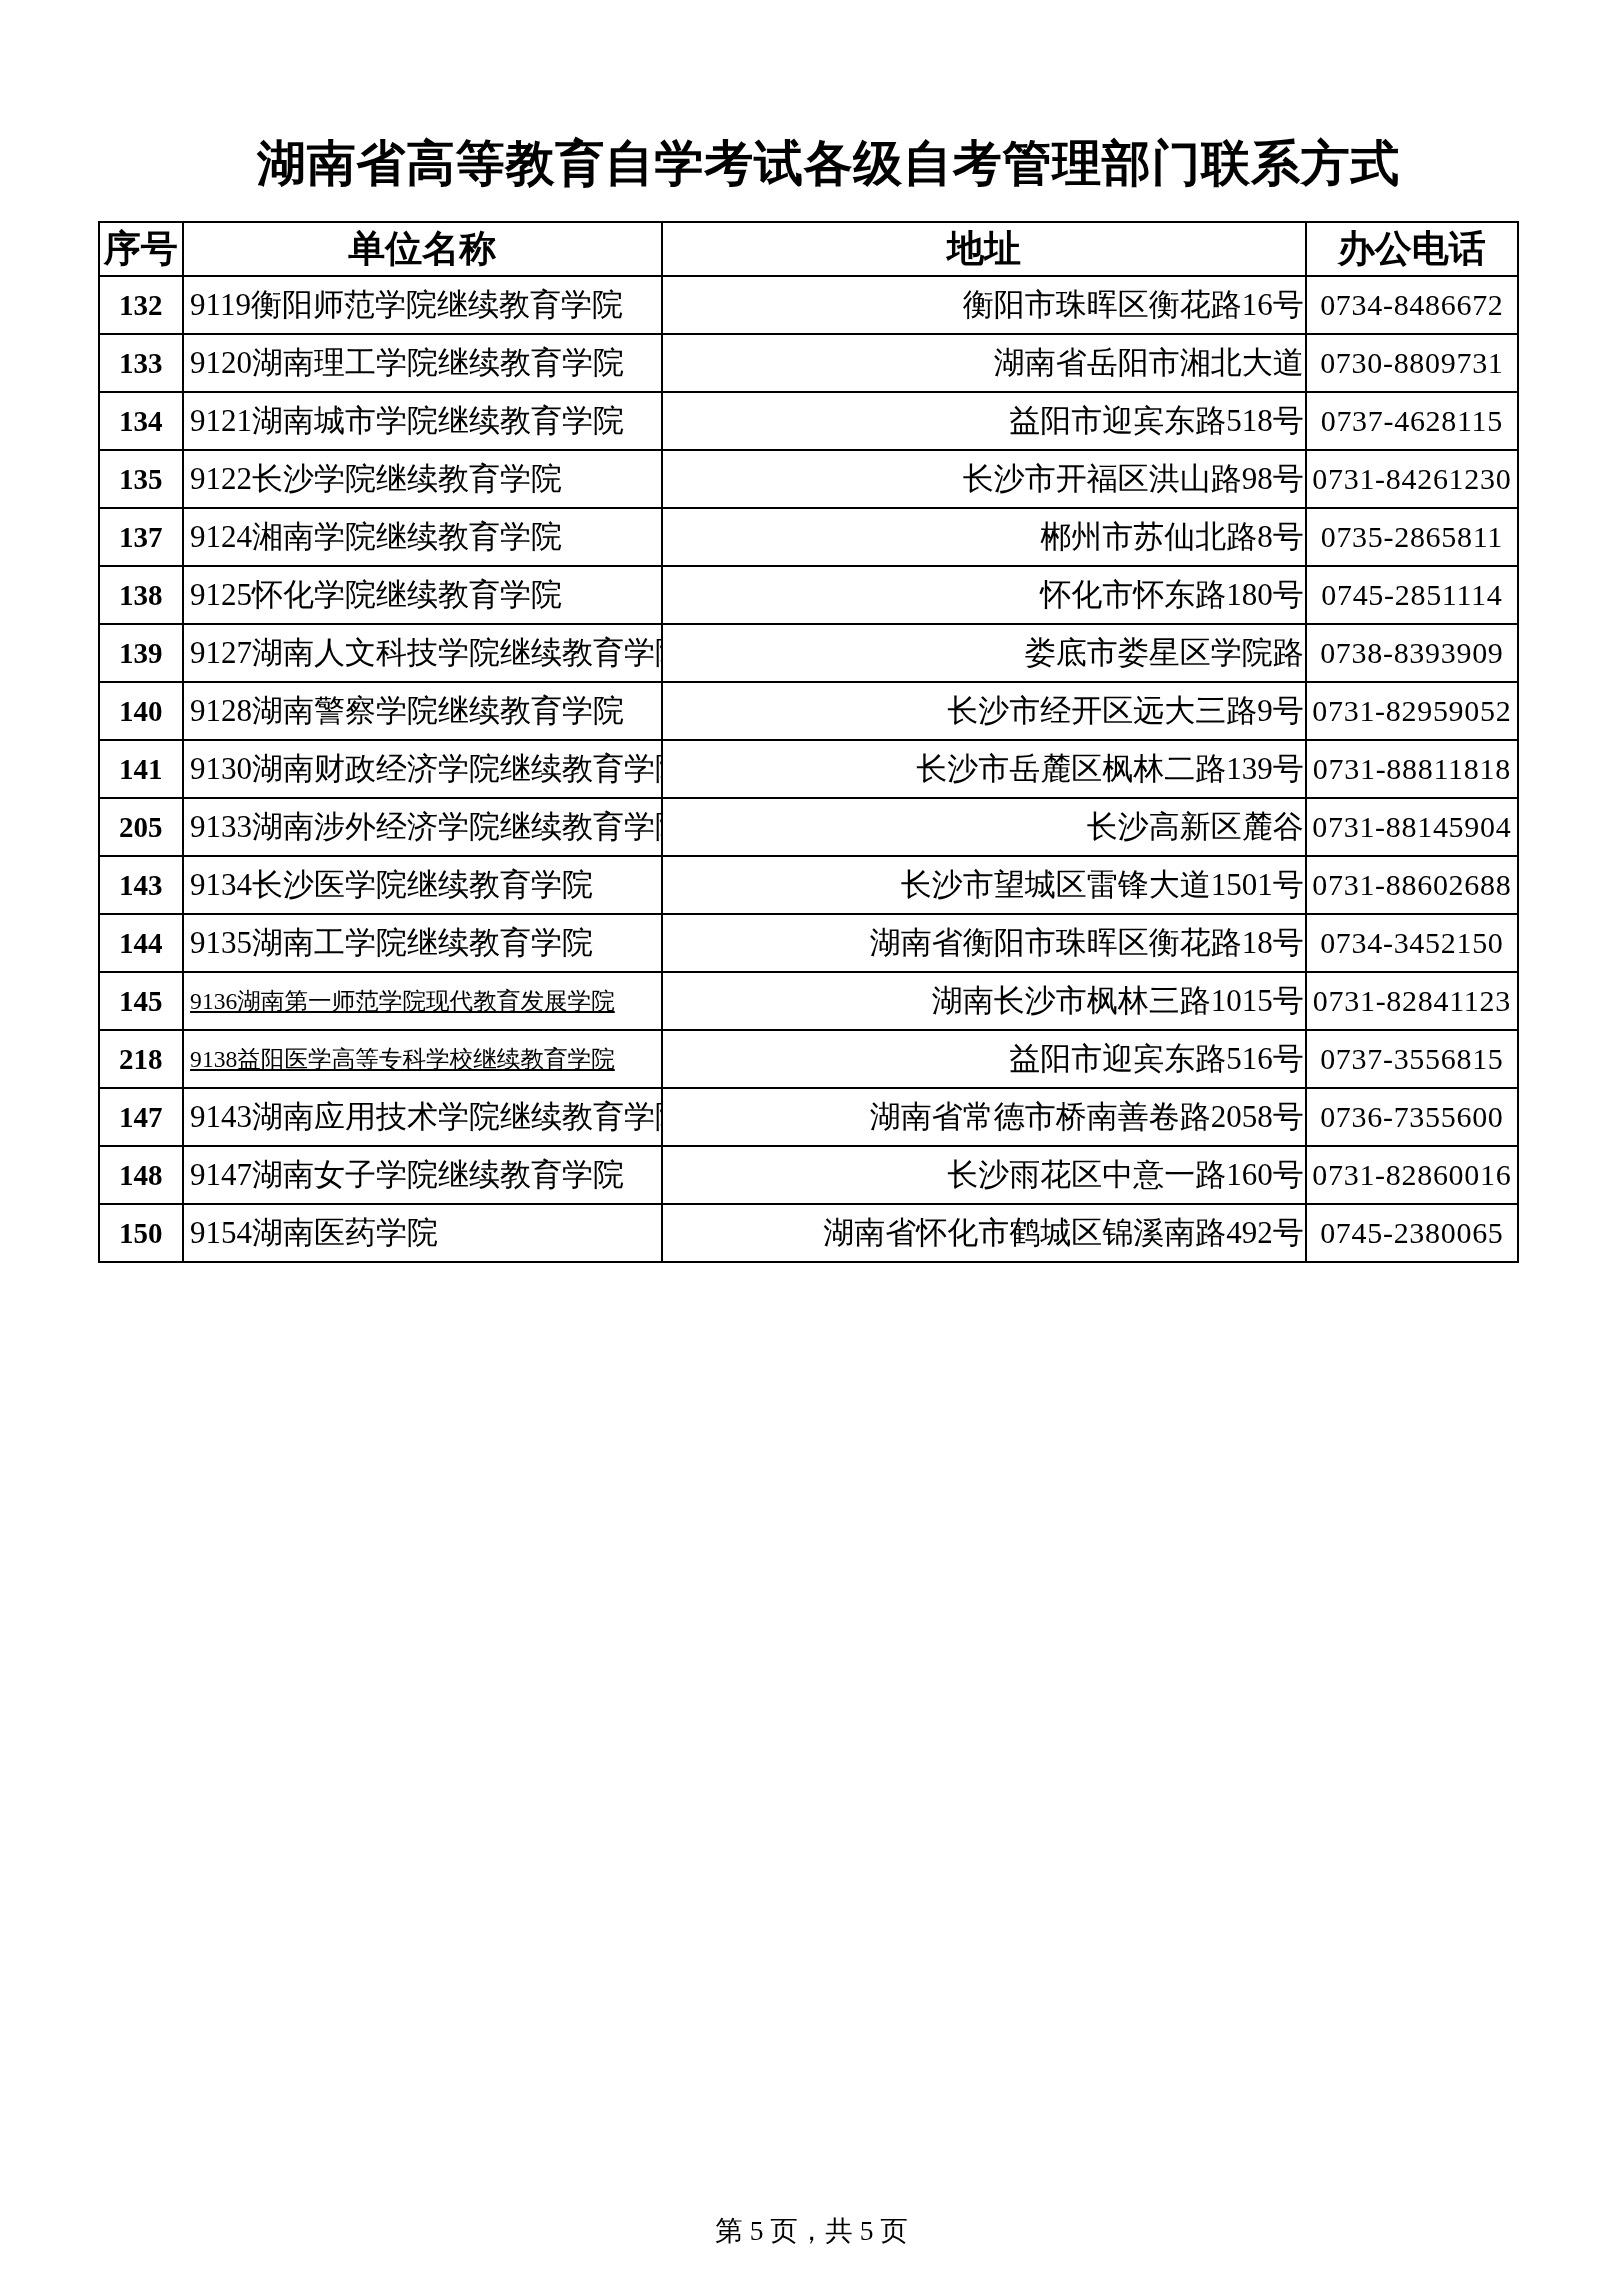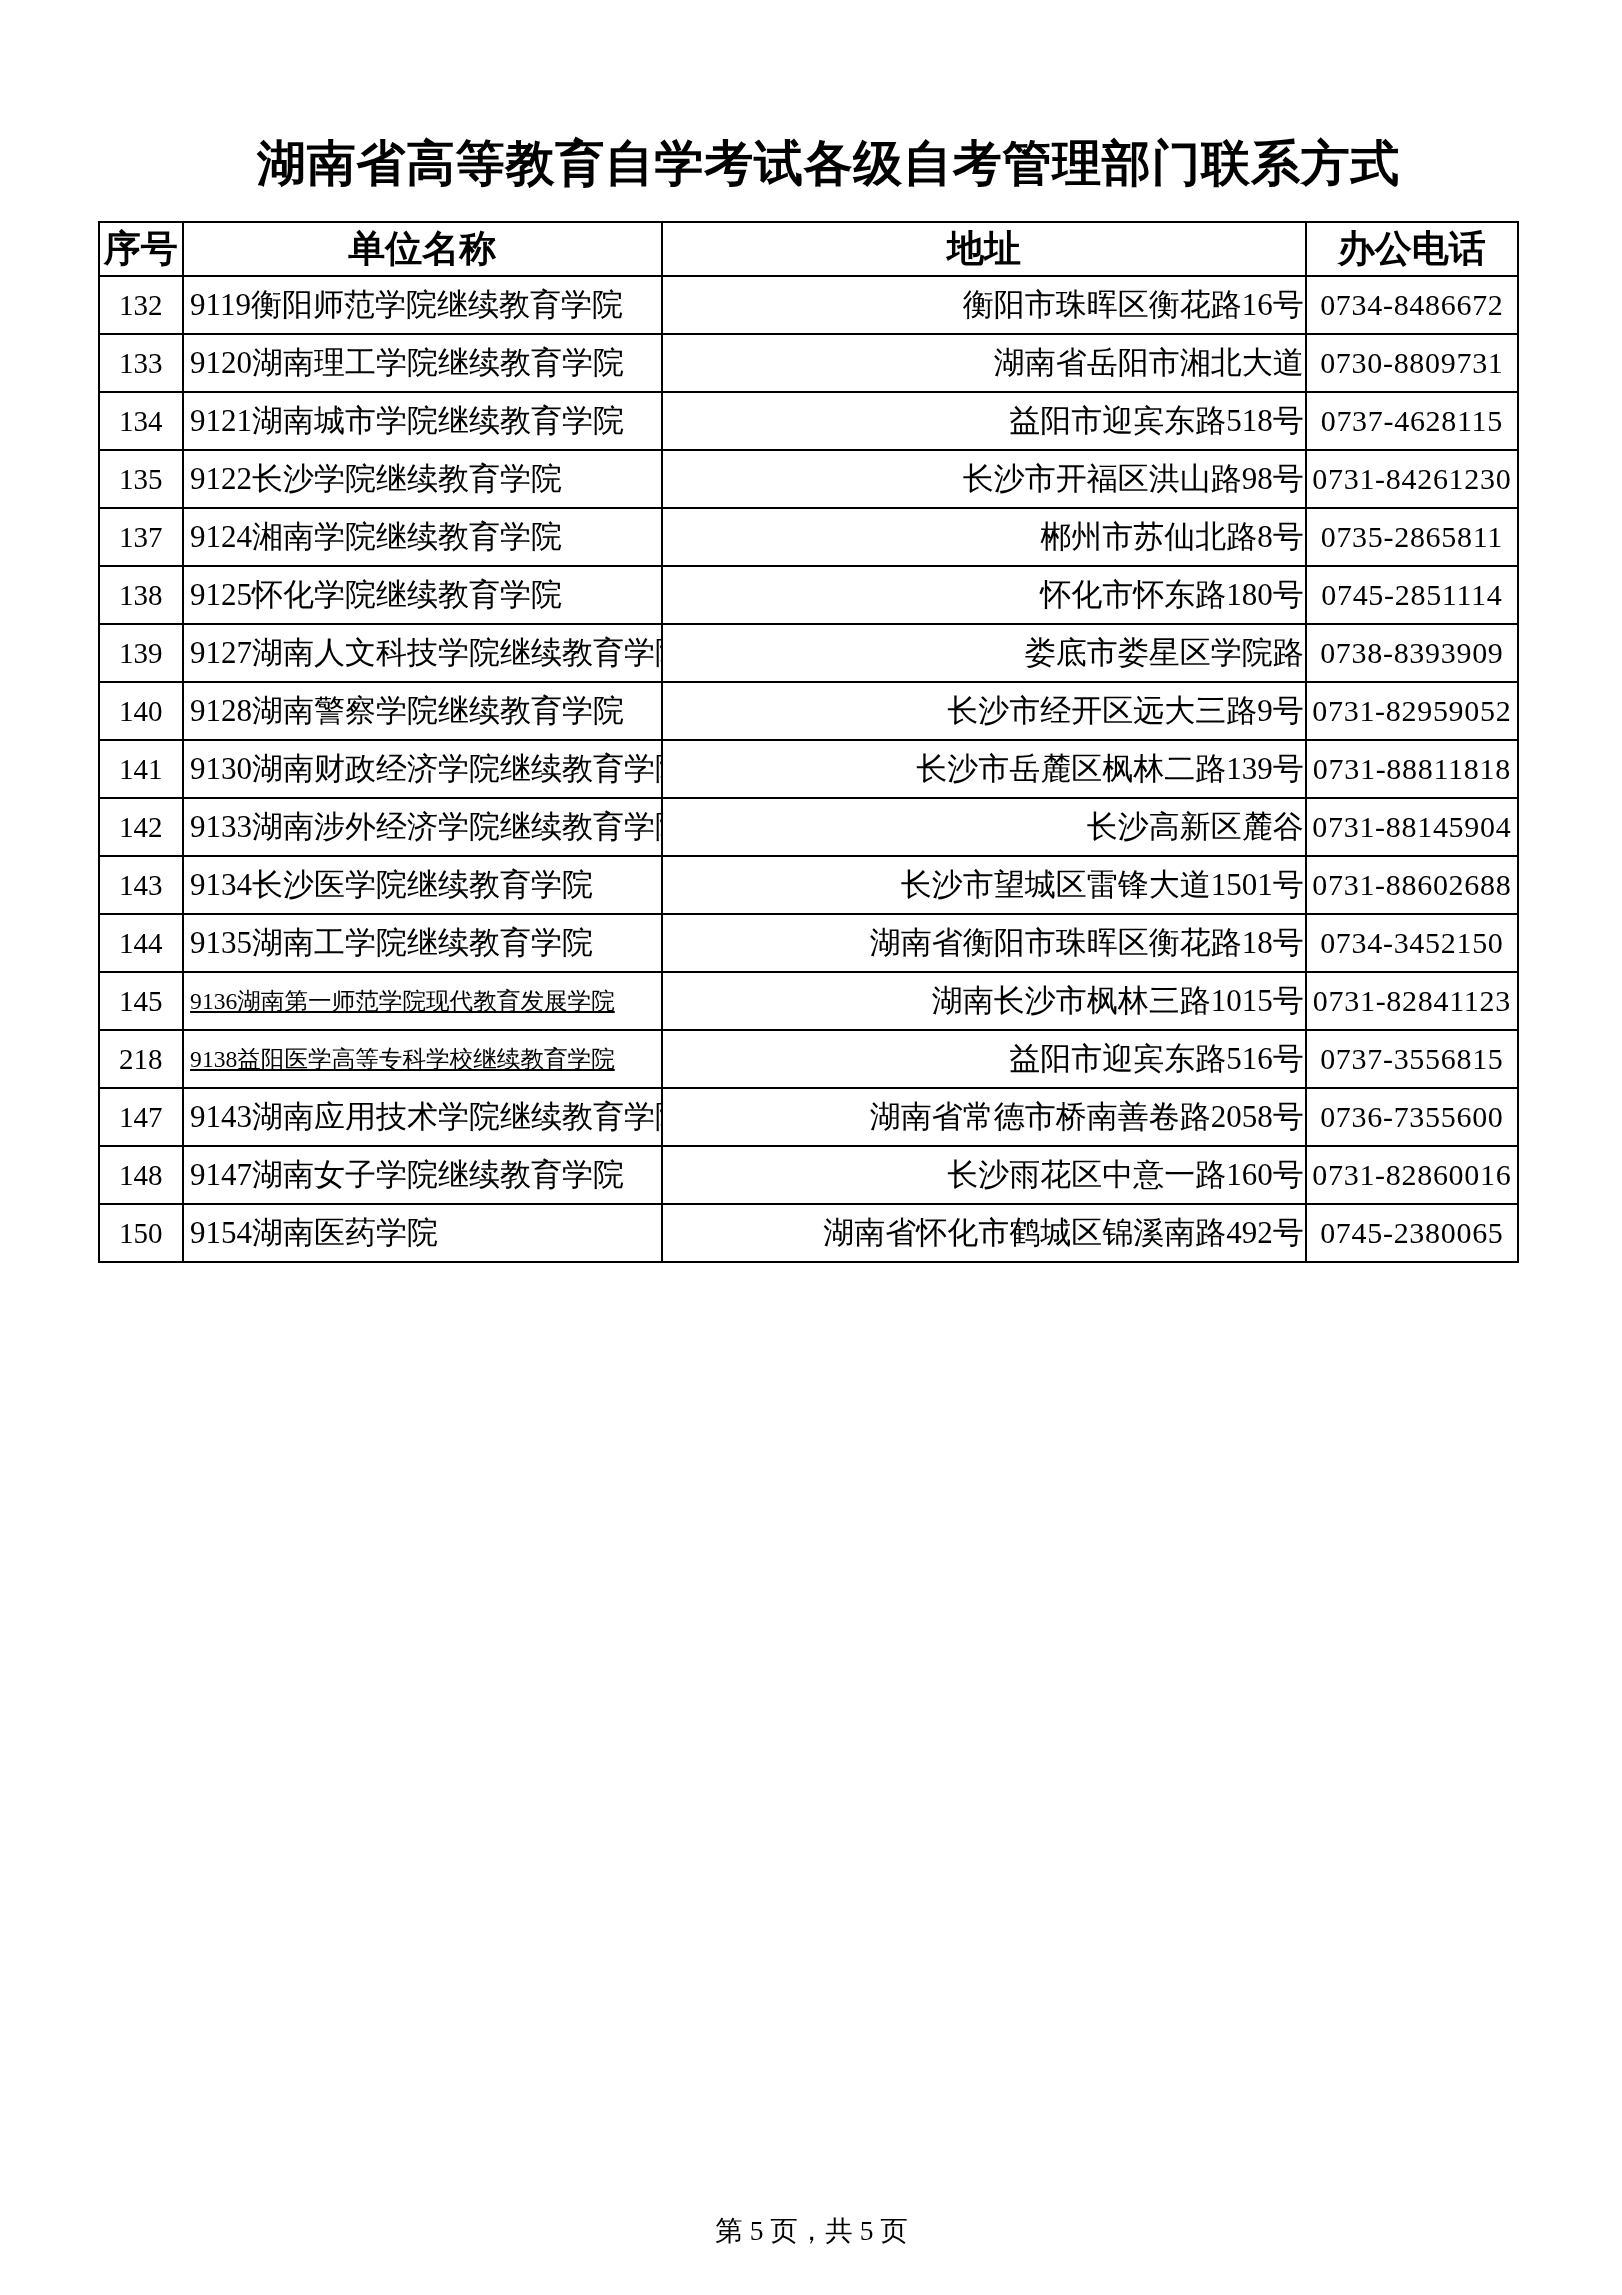--- a/index.html
+++ b/index.html
@@ -38,21 +38,21 @@
     background:#ffffff;
   }
   .contact-table thead th {
     height:47px;
     font-family:"Liberation Sans", sans-serif;
     font-weight:bold;
     font-size:37px;
     text-align:center;
   }
   .contact-table tbody td { height:54px; }
-  .col-no      { text-align:center; font-size:29px; }
+  .col-no      { text-align:center; font-size:29px;font-weight:bold; }
   .col-name    { text-align:left;  padding-left:6.5px; font-size:31px; }
   .col-name.small { font-size:23.6px;text-decoration:underline; }
   .col-address { text-align:right;  padding-left:11.8px; font-size:31px; }
   .col-phone   { text-align:center; font-size:30px; letter-spacing:0.7px; }
   .footer {
     position:absolute;
     top:2213px; left:0; width:100%;
     text-align:center;
     font-size:27.5px;
   }
@@ -128,21 +128,21 @@
           <td class="col-address">长沙市经开区远大三路9号</td>
           <td class="col-phone">0731-82959052</td>
         </tr>
         <tr>
           <td class="col-no">141</td>
           <td class="col-name">9130湖南财政经济学院继续教育学院</td>
           <td class="col-address">长沙市岳麓区枫林二路139号</td>
           <td class="col-phone">0731-88811818</td>
         </tr>
         <tr>
-          <td class="col-no">142</td>
+          <td class="col-no">205</td>
           <td class="col-name">9133湖南涉外经济学院继续教育学院</td>
           <td class="col-address">长沙高新区麓谷</td>
           <td class="col-phone">0731-88145904</td>
         </tr>
         <tr>
           <td class="col-no">143</td>
           <td class="col-name">9134长沙医学院继续教育学院</td>
           <td class="col-address">长沙市望城区雷锋大道1501号</td>
           <td class="col-phone">0731-88602688</td>
         </tr>

